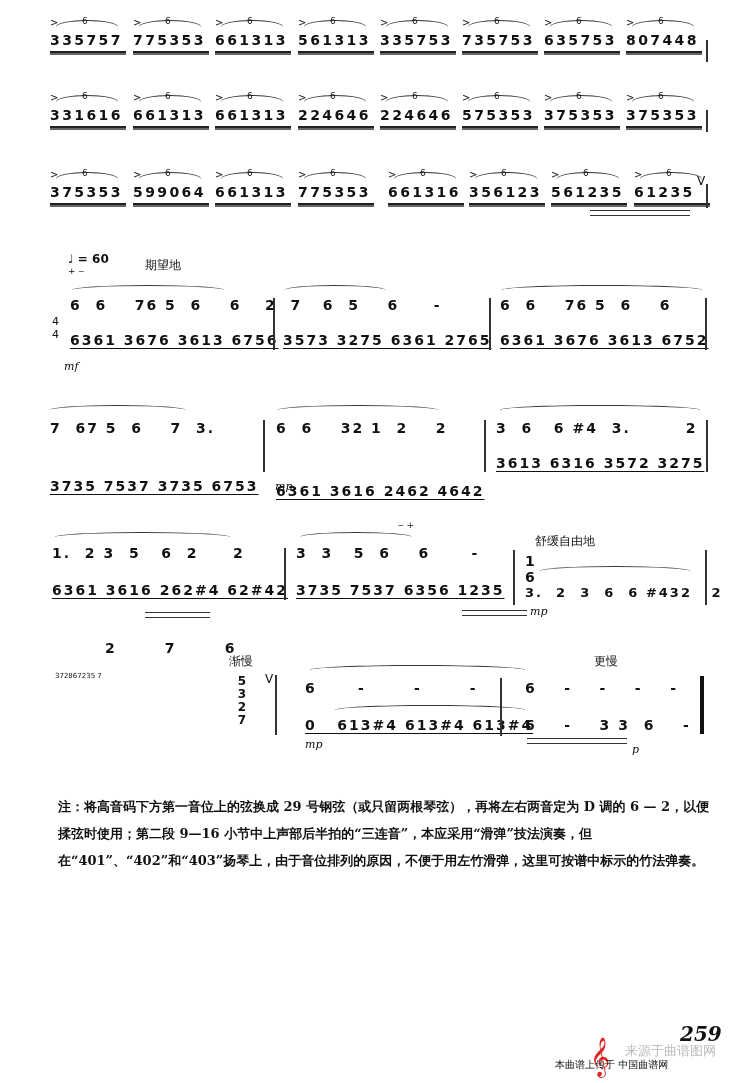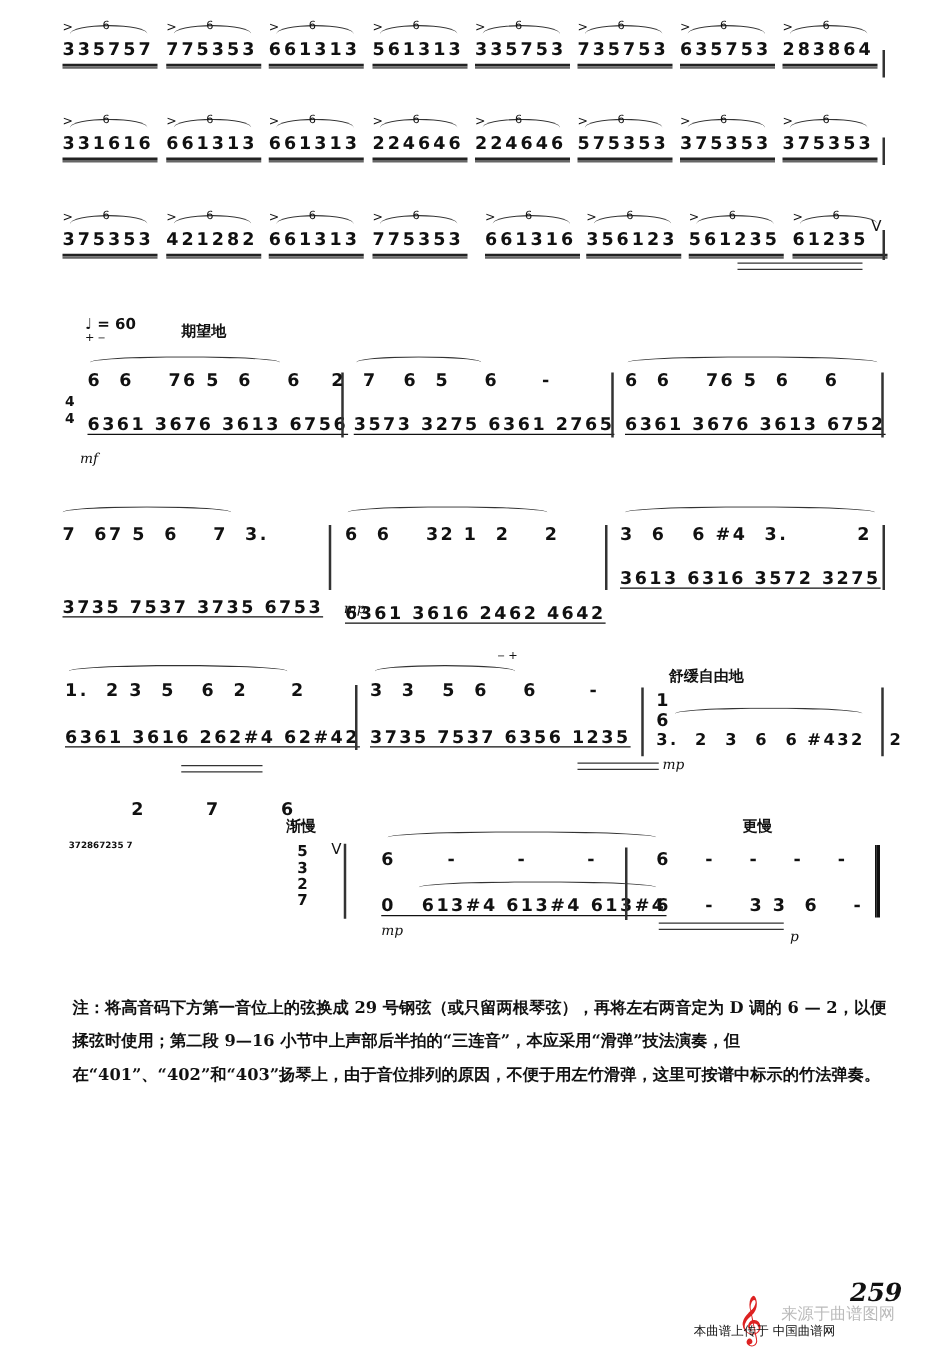--- a/index.html
+++ b/index.html
@@ -16,21 +16,21 @@
   .grp .six { position: absolute; left: 32px; top: -4px; font-size: 9px; }
   .grp .notes { position: absolute; left: 0; top: 12px; font-size: 14px; font-weight: bold; letter-spacing: 2.4px; font-family: "DejaVu Sans", sans-serif; }
   .grp .beam { position: absolute; left: 0; top: 31px; width: 76px; height: 4px; border-top: 2px solid #222; border-bottom: 2px solid #666; }
 
   .bar { position: absolute; width: 2px; background: #333; }
   .dbl { position: absolute; width: 4px; background: #111; }
 
   .mline { position: absolute; font-size: 14px; font-weight: bold; letter-spacing: 2px; white-space: pre; }
   .ul { text-decoration: underline; text-underline-offset: 3px; }
   .slur { position: absolute; border-top: 1px solid #333; border-radius: 50% 50% 0 0; height: 10px; }
-  .txt-sm { position: absolute; font-size: 12px; font-weight: bold; }
+  .txt-sm { position: absolute; font-size: 12px; font-weight: normal; }
   .dyn { position: absolute; font-size: 11px; font-style: italic; font-family: "DejaVu Serif", serif; font-weight: normal; }
   .hairpin { position: absolute; height: 6px; border-top: 1px solid #333; border-bottom: 1px solid #333; }
   .note-text { position: absolute; left: 58px; top: 793px; width: 660px; font-size: 13px; line-height: 27px; font-weight: bold; font-family: "DejaVu Serif", serif; }
   .pagenum { position: absolute; left: 680px; top: 1022px; font-size: 20px; font-style: italic; font-weight: bold; font-family: "DejaVu Serif", serif; }
   .footer { position: absolute; left: 555px; top: 1058px; font-size: 10px; }
   .wm { position: absolute; left: 625px; top: 1042px; font-size: 13px; color: #bbb; }
   .clef { position: absolute; left: 590px; top: 1036px; font-size: 34px; color: #d22; }
 </style>
 </head>
 <body>
@@ -82,21 +82,21 @@
       <span class="acc">&gt;</span>
       <span class="arc"></span>
       <span class="six">6</span>
       <span class="notes">635753</span>
       <span class="beam"></span>
     </div>
   <div class="grp" style="left:626px">
       <span class="acc">&gt;</span>
       <span class="arc"></span>
       <span class="six">6</span>
-      <span class="notes">283864</span>
+      <span class="notes">807448</span>
       <span class="beam"></span>
     </div>
   <div class="bar" style="left:706px;top:20px;height:22px;"></div>
 </div>
 
 <div class="row-line" style="top:95px;height:50px;">
   <div class="grp" style="left:50px">
       <span class="acc">&gt;</span>
       <span class="arc"></span>
       <span class="six">6</span>
@@ -160,21 +160,21 @@
       <span class="acc">&gt;</span>
       <span class="arc"></span>
       <span class="six">6</span>
       <span class="notes">375353</span>
       <span class="beam"></span>
     </div>
   <div class="grp" style="left:133px">
       <span class="acc">&gt;</span>
       <span class="arc"></span>
       <span class="six">6</span>
-      <span class="notes">421282</span>
+      <span class="notes">599064</span>
       <span class="beam"></span>
     </div>
   <div class="grp" style="left:215px">
       <span class="acc">&gt;</span>
       <span class="arc"></span>
       <span class="six">6</span>
       <span class="notes">661313</span>
       <span class="beam"></span>
     </div>
   <div class="grp" style="left:298px">

